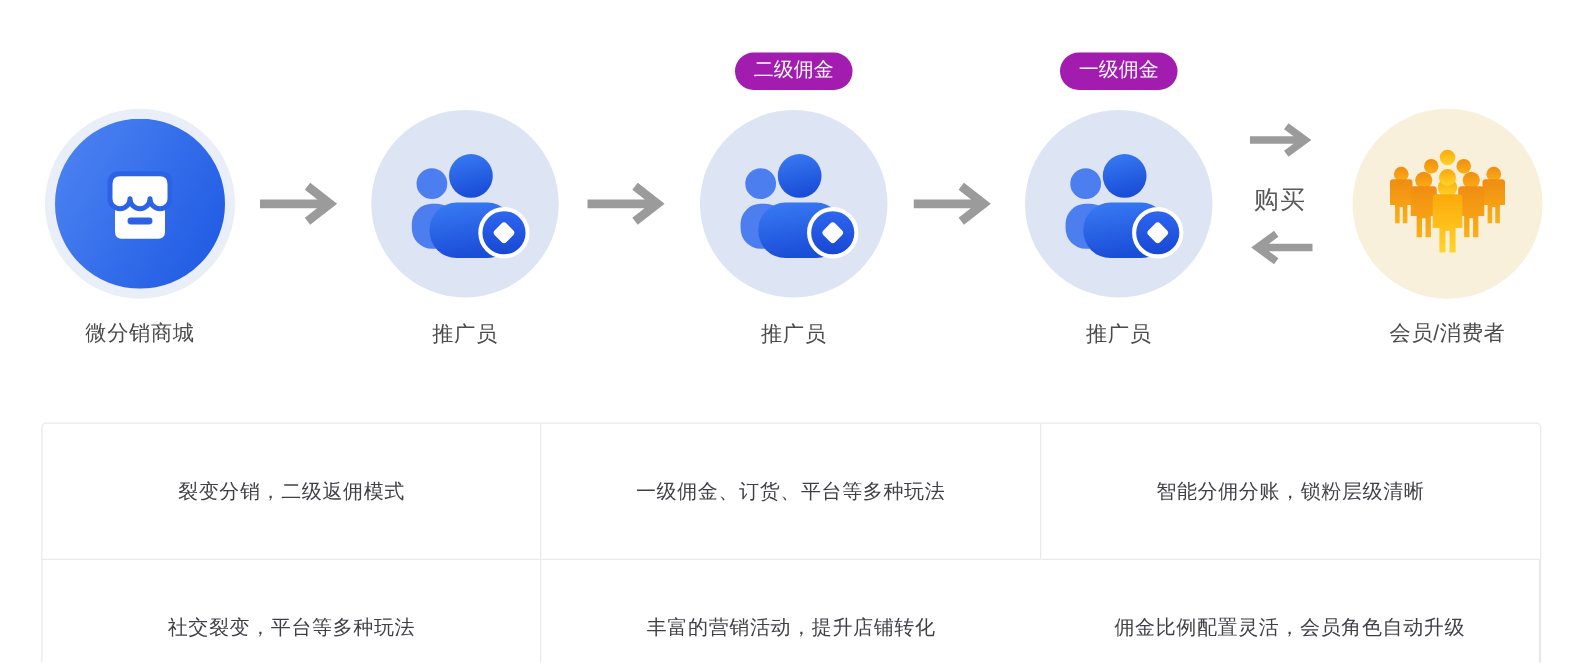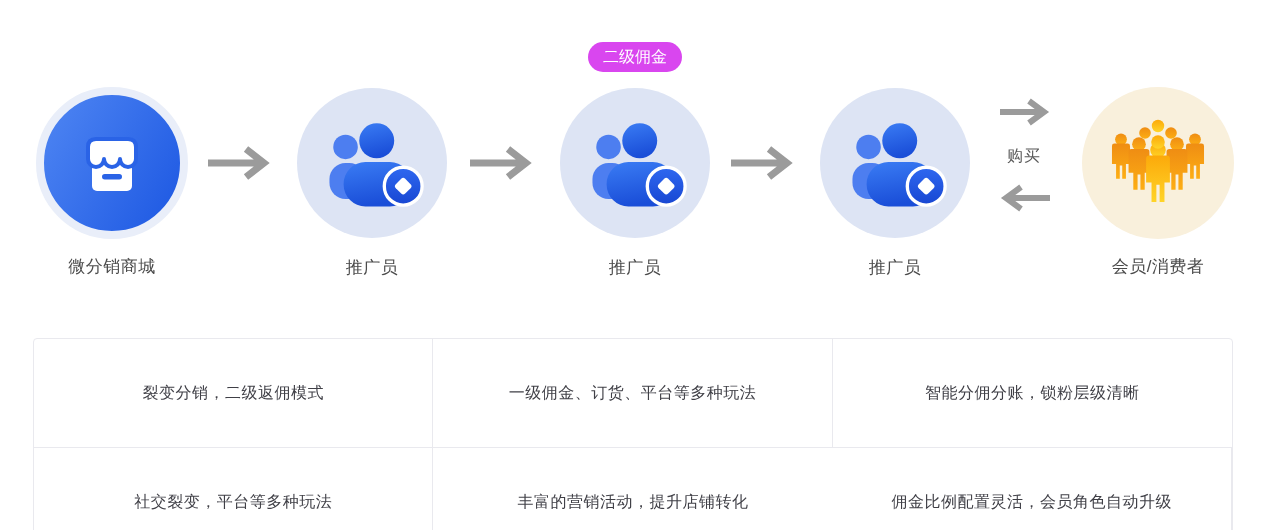--- a/index.html
+++ b/index.html
@@ -10,27 +10,27 @@
   
   .node { position:absolute; }
   .circle { border-radius:50%; display:flex; align-items:center; justify-content:center; }
   .circle.store  { width:152px; height:152px; border:8px solid #e9eef9;
                    background:linear-gradient(120deg,#4f86f3 0%,#1c57e2 100%); }
   .circle.light  { width:150px; height:150px; background:#dde4f4; }
   .circle.cream  { width:152px; height:152px; background:#f9f0dc; }
   .nlabel { position:absolute; top:168px; left:50%; transform:translateX(-50%);
             white-space:nowrap; font-size:17px; color:#4b4b4b; letter-spacing:0.5px; }
   .badge { position:absolute; top:-46px; left:50%; transform:translateX(-50%);
-           background:#d946ef; color:#ffffff; font-size:16px; line-height:30px;
+           background:#a21caf; color:#ffffff; font-size:16px; line-height:30px;
            height:30px; padding:0 15px; border-radius:16px; white-space:nowrap; }
 
   
   .arrow { position:absolute; }
   .buy-label { position:absolute; left:996px; top:146px; width:56px; text-align:center;
-               font-size:16px; color:#595959; letter-spacing:1px; }
+               font-size:20px; color:#595959; letter-spacing:1px; }
 
   
   .ftable { position:absolute; left:33px; top:338px; width:1200px; height:220px;
             display:grid; grid-template-columns:repeat(3,1fr); grid-template-rows:repeat(2,1fr);
             border:1px solid #e9e9ee; border-radius:4px; background:#ffffff; }
   .fcell { display:flex; align-items:center; justify-content:center;
            border-right:1px solid #e9e9ee; border-bottom:1px solid #e9e9ee;
            font-size:16px; font-weight:500; color:#3f3f46; letter-spacing:0.5px; }
   .fcell.last-col { border-right:none;font-family:Liberation Serif, serif; }
   .fcell.last-row { border-bottom:none; }
@@ -110,20 +110,21 @@
       </svg>
     </div>
     <div class="nlabel">推广员</div>
   </div>
 
   <svg class="arrow" style="left:725px; top:141px;" width="80" height="44">
     <path d="M6 22 H58 M44 8 L62 22 L44 36" stroke="#9b9b9b" stroke-width="7" fill="none"></path>
   </svg>
 
   <div class="node" style="left:820px; top:88px;">
+    <div class="badge">一级佣金</div>
     <div class="circle light">
       <svg width="104" height="100" viewBox="0 0 110 100">
         <use href="#promoter-glyph"></use>
       </svg>
     </div>
     <div class="nlabel">推广员</div>
   </div>
 
   <svg class="arrow" style="left:996px; top:96px;" width="58" height="32">
     <path d="M4 16 H44 M33 5 L48 16 L33 27" stroke="#9b9b9b" stroke-width="6" fill="none"></path>

